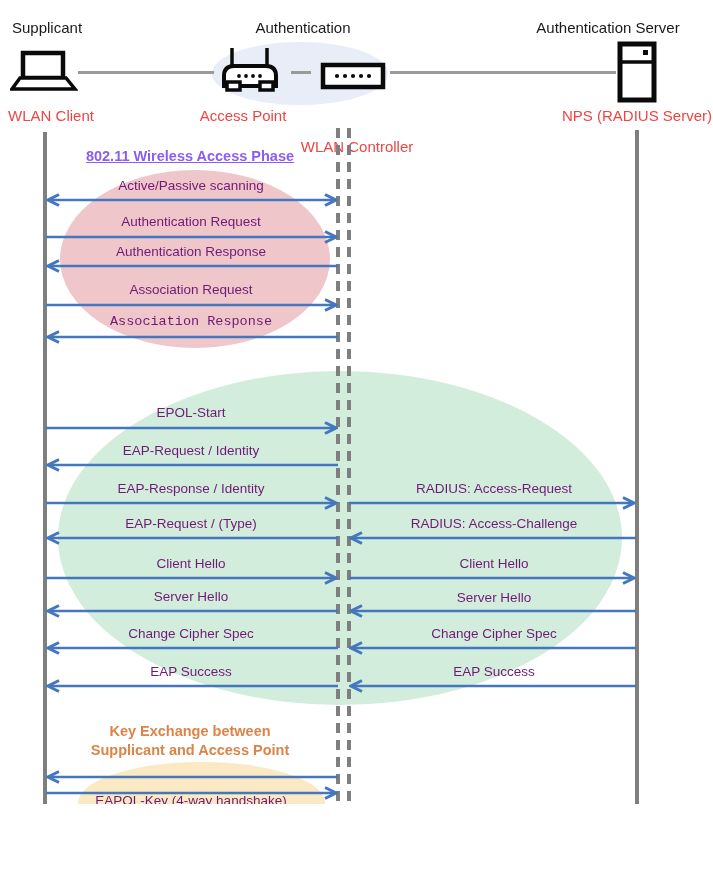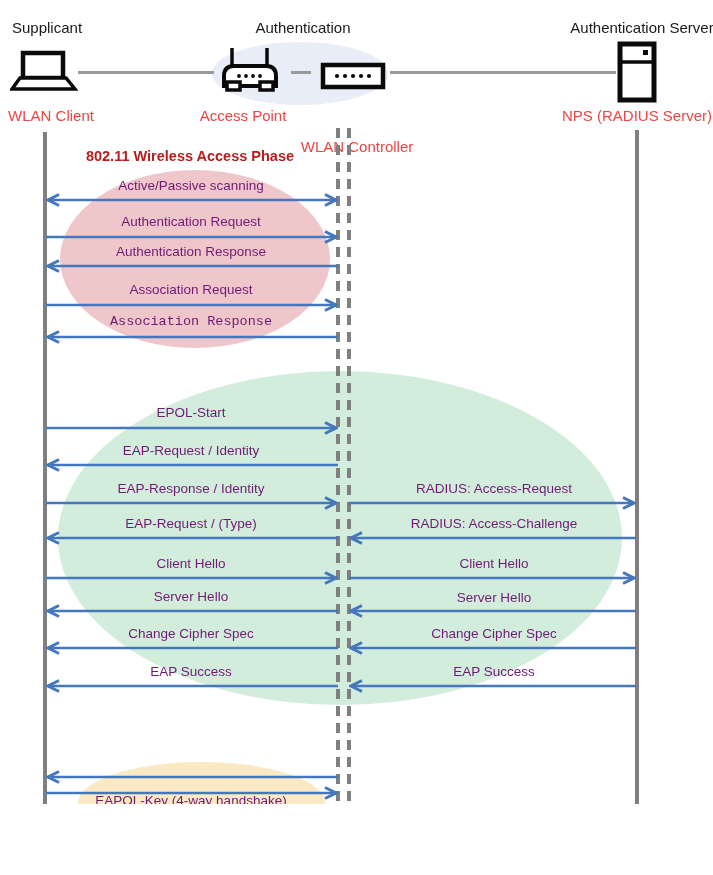--- a/index.html
+++ b/index.html
@@ -39,21 +39,21 @@
   }
   .icon{z-index:2;}
 </style>
 </head>
 <body>
 
 <div class="canvas">
 
   <div class="abs actor-role" style="left:12px;top:19px;">Supplicant</div>
   <div class="abs actor-role ctr" style="left:303px;top:19px;">Authentication</div>
-  <div class="abs actor-role ctr" style="left:642px;top:19px;">Authentication Server</div>
+  <div class="abs actor-role ctr" style="left:608px;top:19px;">Authentication Server</div>
 
   <div class="abs hub-ellipse" style="background-color: rgb(233, 237, 247);"></div>
 
   <div class="abs connector" style="left:78px;width:136px;"></div>
   <div class="abs connector" style="left:291px;width:20px;"></div>
   <div class="abs connector" style="left:390px;width:226px;"></div>
 
   <svg class="abs icon" style="left:10px;top:50px;" width="68" height="44" viewBox="0 0 68 44">
     <rect x="13" y="3" width="40" height="25" fill="#fff" stroke="#0a0a0a" stroke-width="4.5"></rect>
     <polygon points="10,28 56,28 65,39 2,39" fill="#fff" stroke="#0a0a0a" stroke-width="3.5"></polygon>
@@ -93,21 +93,23 @@
 
   <div class="abs phase-ellipse" id="ellipse-80211" style="background-color: rgb(239, 198, 202);"></div>
   <div class="abs phase-ellipse" id="ellipse-8021x" style="background-color: rgb(210, 237, 220);"></div>
   <div class="abs phase-ellipse" id="ellipse-keyx" style="background-color: rgb(250, 233, 194);"></div>
 
   <div class="abs lifeline" style="left:43px;top:132px;height:724px;"></div>
   <div class="abs lifeline dashed" style="left:336px;top:128px;height:730px;"></div>
   <div class="abs lifeline dashed" style="left:347px;top:128px;height:730px;"></div>
   <div class="abs lifeline" style="left:635px;top:130px;height:722px;"></div>
 
-  <div class="abs phase-title ctr" id="title-80211" style="color: #b91c1c;">802.11 Wireless Access Phase</div>
+  <div class="abs phase-title ctr" id="title-80211" style="color: #8b5cf6; text-decoration: underline;">802.11 Wireless Access Phase</div>
+  <div class="abs phase-title ctr" id="title-keyx" style="color: rgb(220, 132, 72);">Key Exchange between
+Supplicant and Access Point</div>
 
   <div id="messages">
       <div class="msg" style="left: 46px; top: 193px; width: 292px; height: 14px;"><svg width="292" height="14" viewBox="0 0 292 14">
           <line x1="3" y1="7" x2="289" y2="7" stroke="#4577be" stroke-width="2.4"></line>
           <polyline points="279,1.5 290,7 279,12.5" fill="none" stroke="#4577be" stroke-width="3"></polyline>
           <polyline points="13,1.5 2,7 13,12.5" fill="none" stroke="#4577be" stroke-width="3"></polyline>
         </svg></div>
       <div class="msg-label" style="left: 191px; top: 177px;">Active/Passive scanning</div>
       <div class="msg" style="left: 46px; top: 230px; width: 292px; height: 14px;"><svg width="292" height="14" viewBox="0 0 292 14">
           <line x1="0" y1="7" x2="289" y2="7" stroke="#4577be" stroke-width="2.4"></line>

